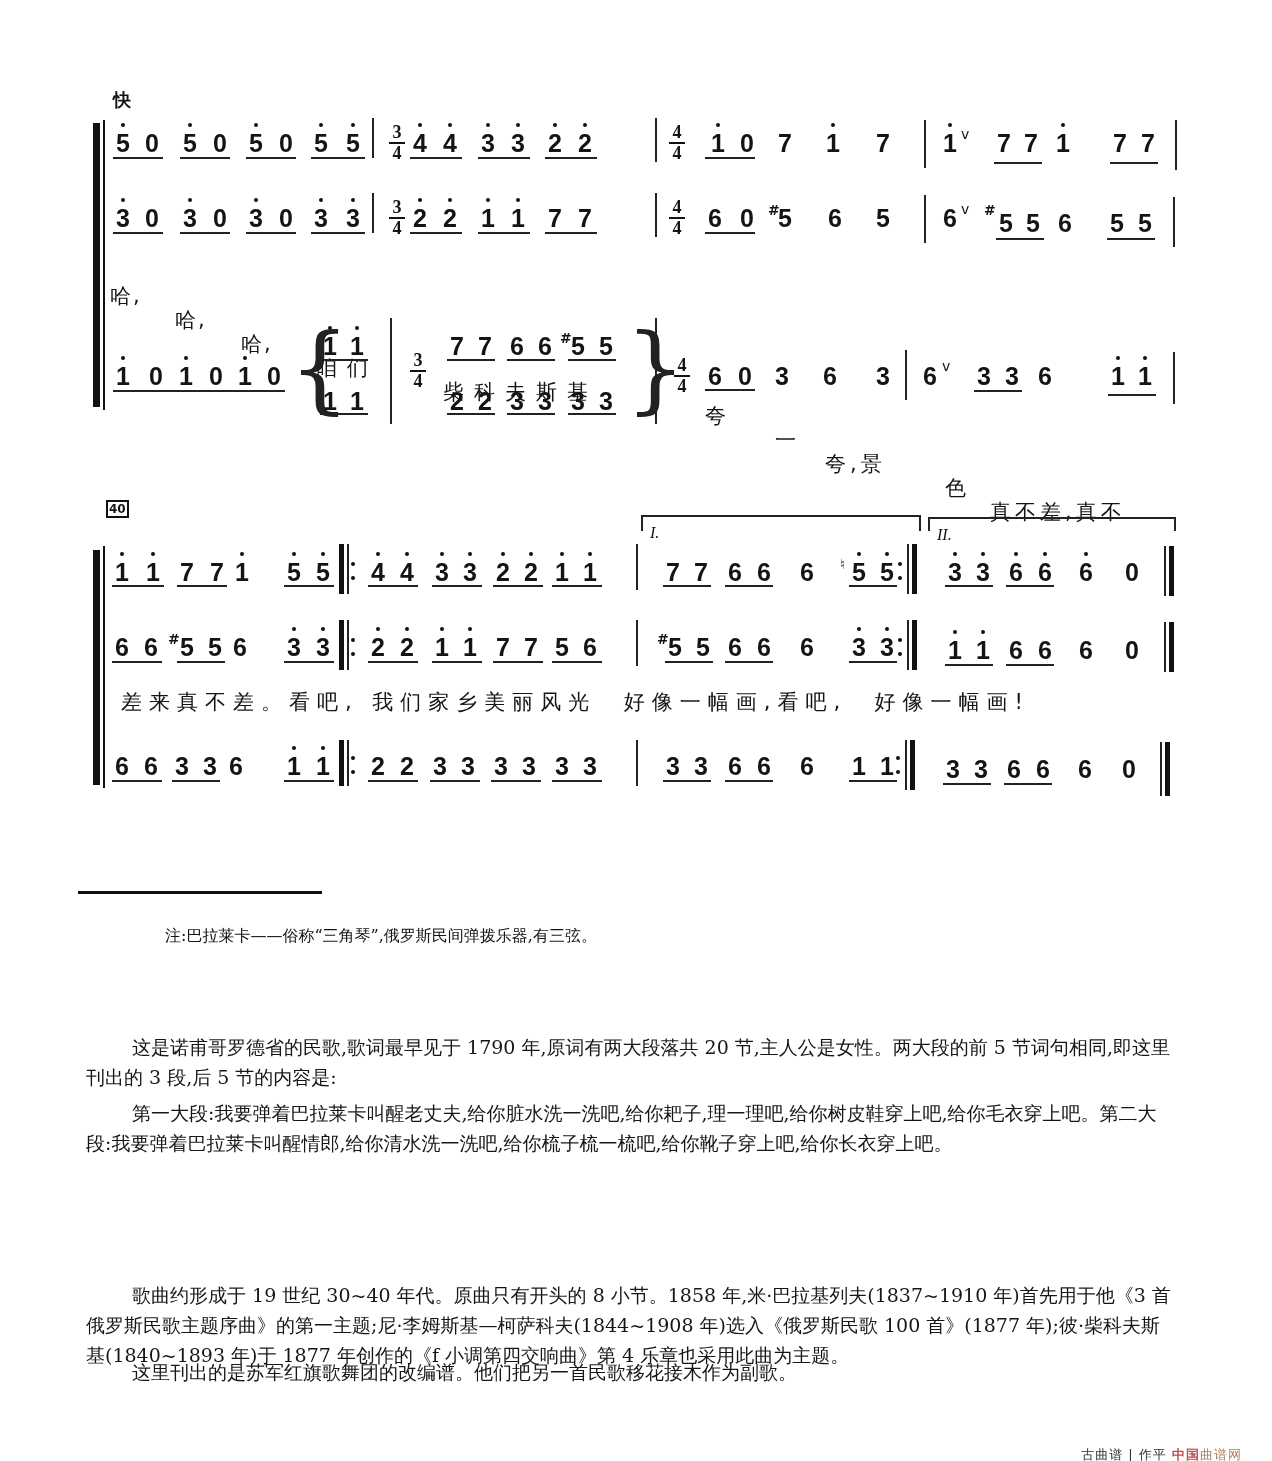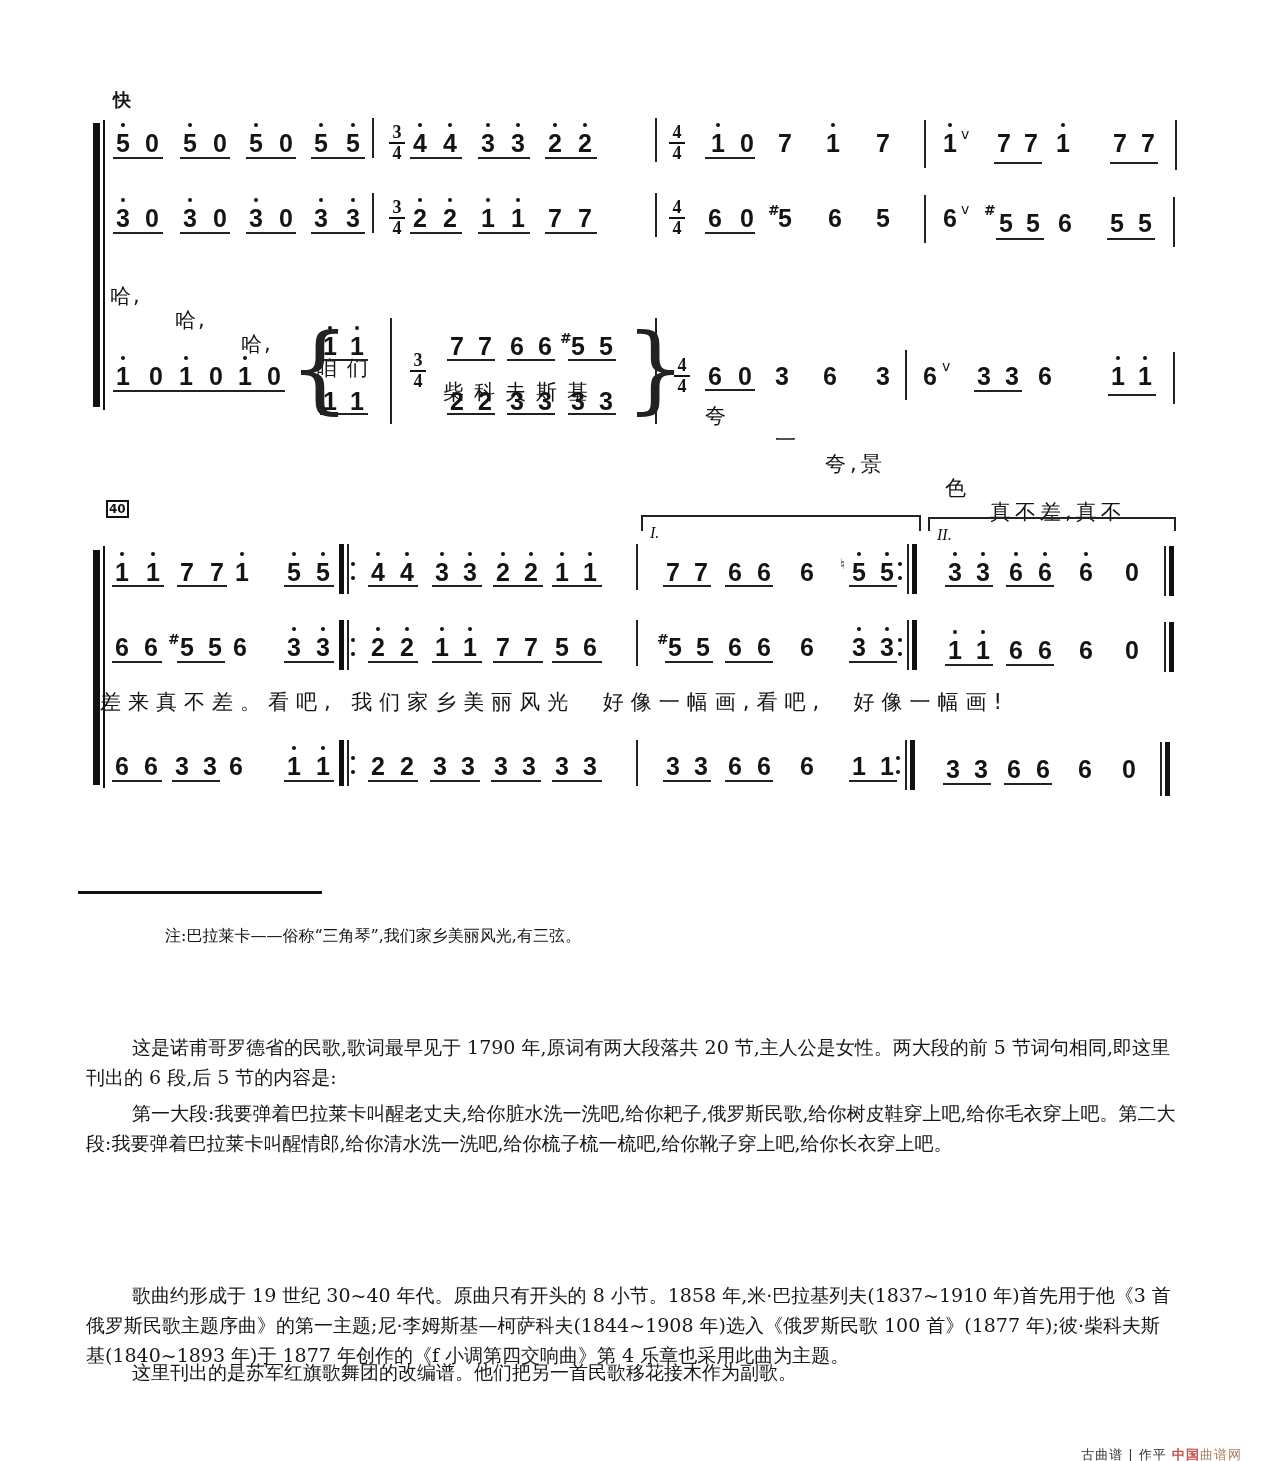--- a/index.html
+++ b/index.html
@@ -349,21 +349,21 @@
     <span class="uline" style="left:945px;top:664px;width:48px"></span>
     <span class="note" style="left:1006px;top:637px">6</span>
     <span class="note" style="left:1035px;top:637px">6</span>
     <span class="uline" style="left:1006px;top:664px;width:48px"></span>
     <span class="note" style="left:1076px;top:637px">6</span>
     <span class="note" style="left:1122px;top:637px">0</span>
     <span class="barline" style="left:1164px;top:622px;height:50px"></span>
     <span class="barline thick" style="left:1169px;top:622px;height:50px"></span>
   </div>
 
-  <div class="lyrics" style="left:100px;top:688px;letter-spacing:7px">差来真不差。看吧, 我们家乡美丽风光  好像一幅画,看吧,  好像一幅画!</div>
+  <div class="lyrics" style="left:121px;top:688px;letter-spacing:7px">差来真不差。看吧, 我们家乡美丽风光  好像一幅画,看吧,  好像一幅画!</div>
 
   <div>
     <span class="note" style="left:112px;top:753px">6</span>
     <span class="note" style="left:141px;top:753px">6</span>
     <span class="uline" style="left:112px;top:780px;width:50px"></span>
     <span class="note" style="left:172px;top:753px">3</span>
     <span class="note" style="left:200px;top:753px">3</span>
     <span class="uline" style="left:172px;top:780px;width:48px"></span>
     <span class="note" style="left:226px;top:753px">6</span>
     <span class="note hi" style="left:284px;top:753px">1</span>
@@ -415,23 +415,23 @@
     <span class="note" style="left:1033px;top:756px">6</span>
     <span class="uline" style="left:1004px;top:783px;width:48px"></span>
     <span class="note" style="left:1075px;top:756px">6</span>
     <span class="note" style="left:1119px;top:756px">0</span>
     <span class="barline" style="left:1160px;top:742px;height:54px"></span>
     <span class="barline thick" style="left:1165px;top:742px;height:54px"></span>
   </div>
 </div>
 
 <div class="abs footnote-rule"></div>
-<div class="abs footnote">注:巴拉莱卡——俗称“三角琴”,我们家乡美丽风光,有三弦。</div>
-
-<div class="para" style="top:1032px"><span class="indent"></span><span>这是诺甫哥罗德省的民歌,歌词最早见于 1790 年,原词有两大段落共 20 节,主人公是女性。两大段的前 5 节词句相同,即这里刊出的 6 段,后 5 节的内容是:</span></div>
-<div class="para" style="top:1098px"><span class="indent"></span><span>第一大段:我要弹着巴拉莱卡叫醒老丈夫,给你脏水洗一洗吧,给你耙子,俄罗斯民歌,给你树皮鞋穿上吧,给你毛衣穿上吧。第二大段:我要弹着巴拉莱卡叫醒情郎,给你清水洗一洗吧,给你梳子梳一梳吧,给你靴子穿上吧,给你长衣穿上吧。</span></div>
+<div class="abs footnote">注:巴拉莱卡——俗称“三角琴”,俄罗斯民间弹拨乐器,有三弦。</div>
+
+<div class="para" style="top:1032px"><span class="indent"></span><span>这是诺甫哥罗德省的民歌,歌词最早见于 1790 年,原词有两大段落共 20 节,主人公是女性。两大段的前 5 节词句相同,即这里刊出的 3 段,后 5 节的内容是:</span></div>
+<div class="para" style="top:1098px"><span class="indent"></span><span>第一大段:我要弹着巴拉莱卡叫醒老丈夫,给你脏水洗一洗吧,给你耙子,理一理吧,给你树皮鞋穿上吧,给你毛衣穿上吧。第二大段:我要弹着巴拉莱卡叫醒情郎,给你清水洗一洗吧,给你梳子梳一梳吧,给你靴子穿上吧,给你长衣穿上吧。</span></div>
 <div class="para" style="top:1280px"><span class="indent"></span><span>歌曲约形成于 19 世纪 30~40 年代。原曲只有开头的 8 小节。1858 年,米·巴拉基列夫(1837~1910 年)首先用于他《3 首俄罗斯民歌主题序曲》的第一主题;尼·李姆斯基—柯萨科夫(1844~1908 年)选入《俄罗斯民歌 100 首》(1877 年);彼·柴科夫斯基(1840~1893 年)于 1877 年创作的《f 小调第四交响曲》第 4 乐章也采用此曲为主题。</span></div>
 <div class="para" style="top:1357px"><span class="indent"></span><span>这里刊出的是苏军红旗歌舞团的改编谱。他们把另一首民歌移花接木作为副歌。</span></div>
 
 <div class="abs watermark">
   <span>古曲谱 | 作平</span>
   <span class="red">中国</span><span class="tan">曲谱网</span>
 </div>
 
 </body></html>

